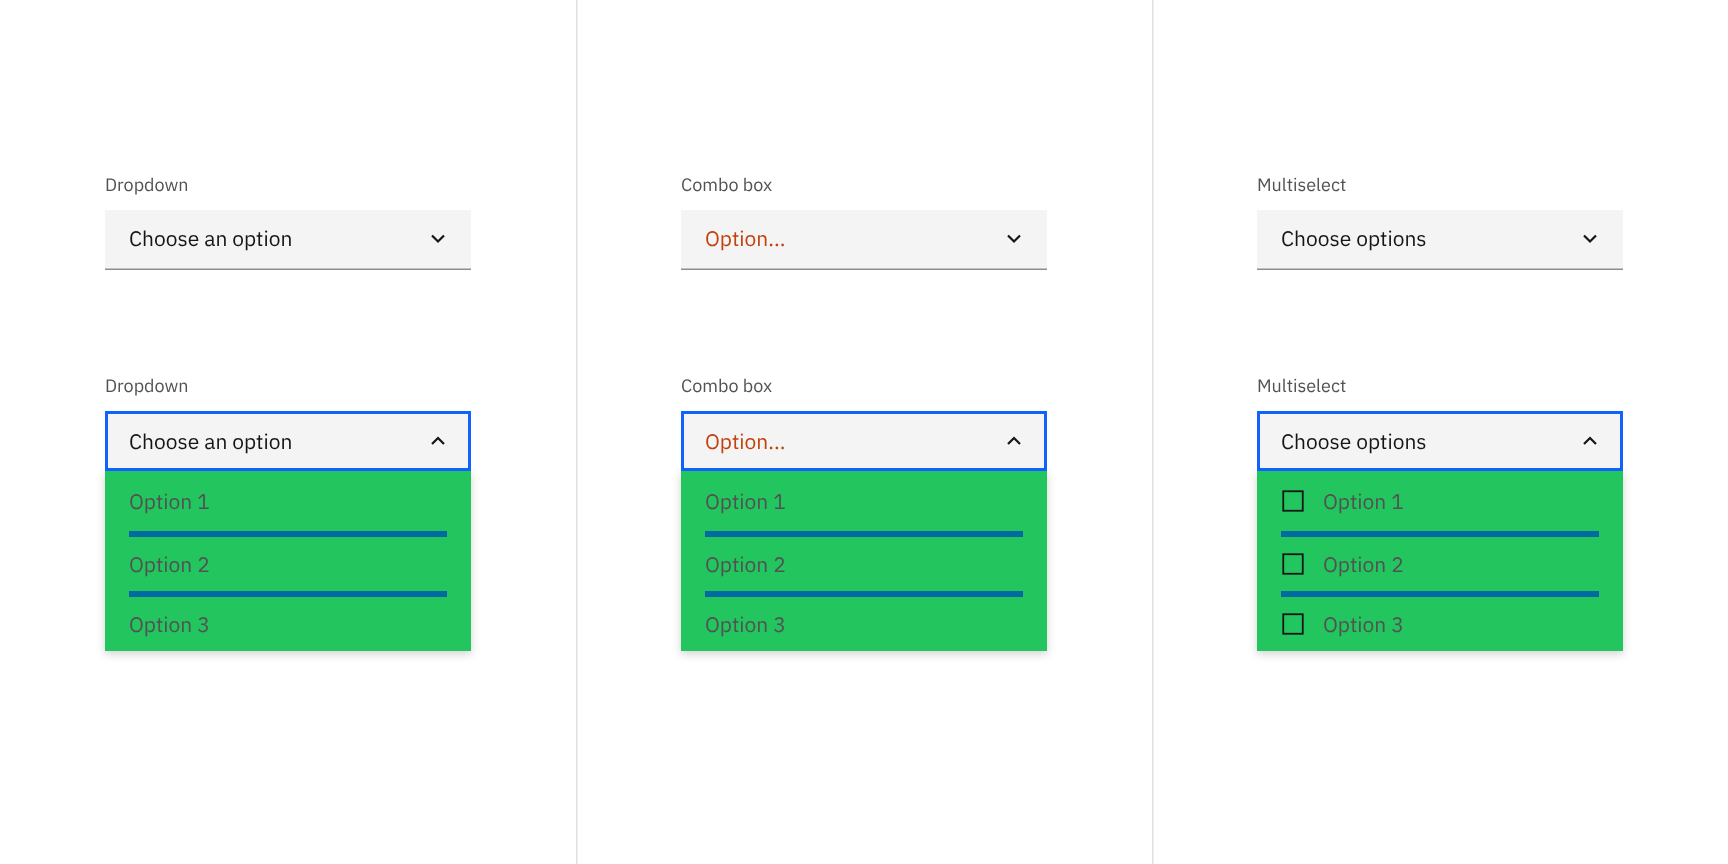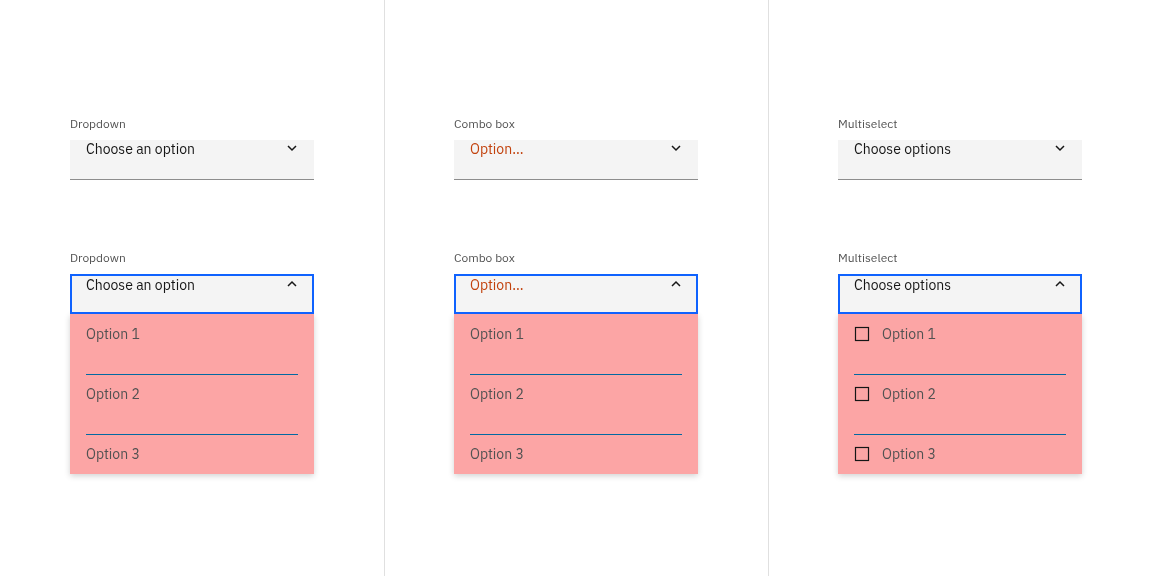--- a/index.html
+++ b/index.html
@@ -46,20 +46,21 @@
     margin-bottom: 8px;
     line-height: 1.33;
   }
 
   .field {
     position: relative;
     background: #f4f4f4;
     height: 40px;
     border-bottom: 1px solid #8d8d8d;
     display: flex;
+    align-items: center;
     padding: 0 14px 0 16px;
     justify-content: space-between;
     cursor: pointer;
   }
   .combo-input-text {
     color: #c2410c; 
   }
   .field.open {
     border: 2px solid #0f62fe;
     border-bottom: 2px solid #0f62fe;
@@ -68,37 +69,36 @@
   }
   .chev {
     width: 16px;
     height: 16px;
     display: inline-flex;
     align-items: center;
     justify-content: center;
   }
 
   .menu {
-    background: #fca5a5;
+    background: #22c55e;
     box-shadow: 0 2px 6px rgba(0,0,0,0.18);
   }
   .menu-list {
     padding: 0 16px;
   }
   .item {
     height: 40px;
     display: flex;
     align-items: center;
     color: #525252;
     gap: 12px;
     cursor: pointer;
   }
   .item + .item {
-    border-top: 1px solid #0369a1;
-    margin-top: 20px;
+    border-top: 4px solid #0369a1;
   }
   .check {
     width: 16px;
     height: 16px;
     flex: 0 0 16px;
     display: inline-block;
   }
 </style>
 </head>
 <body>

